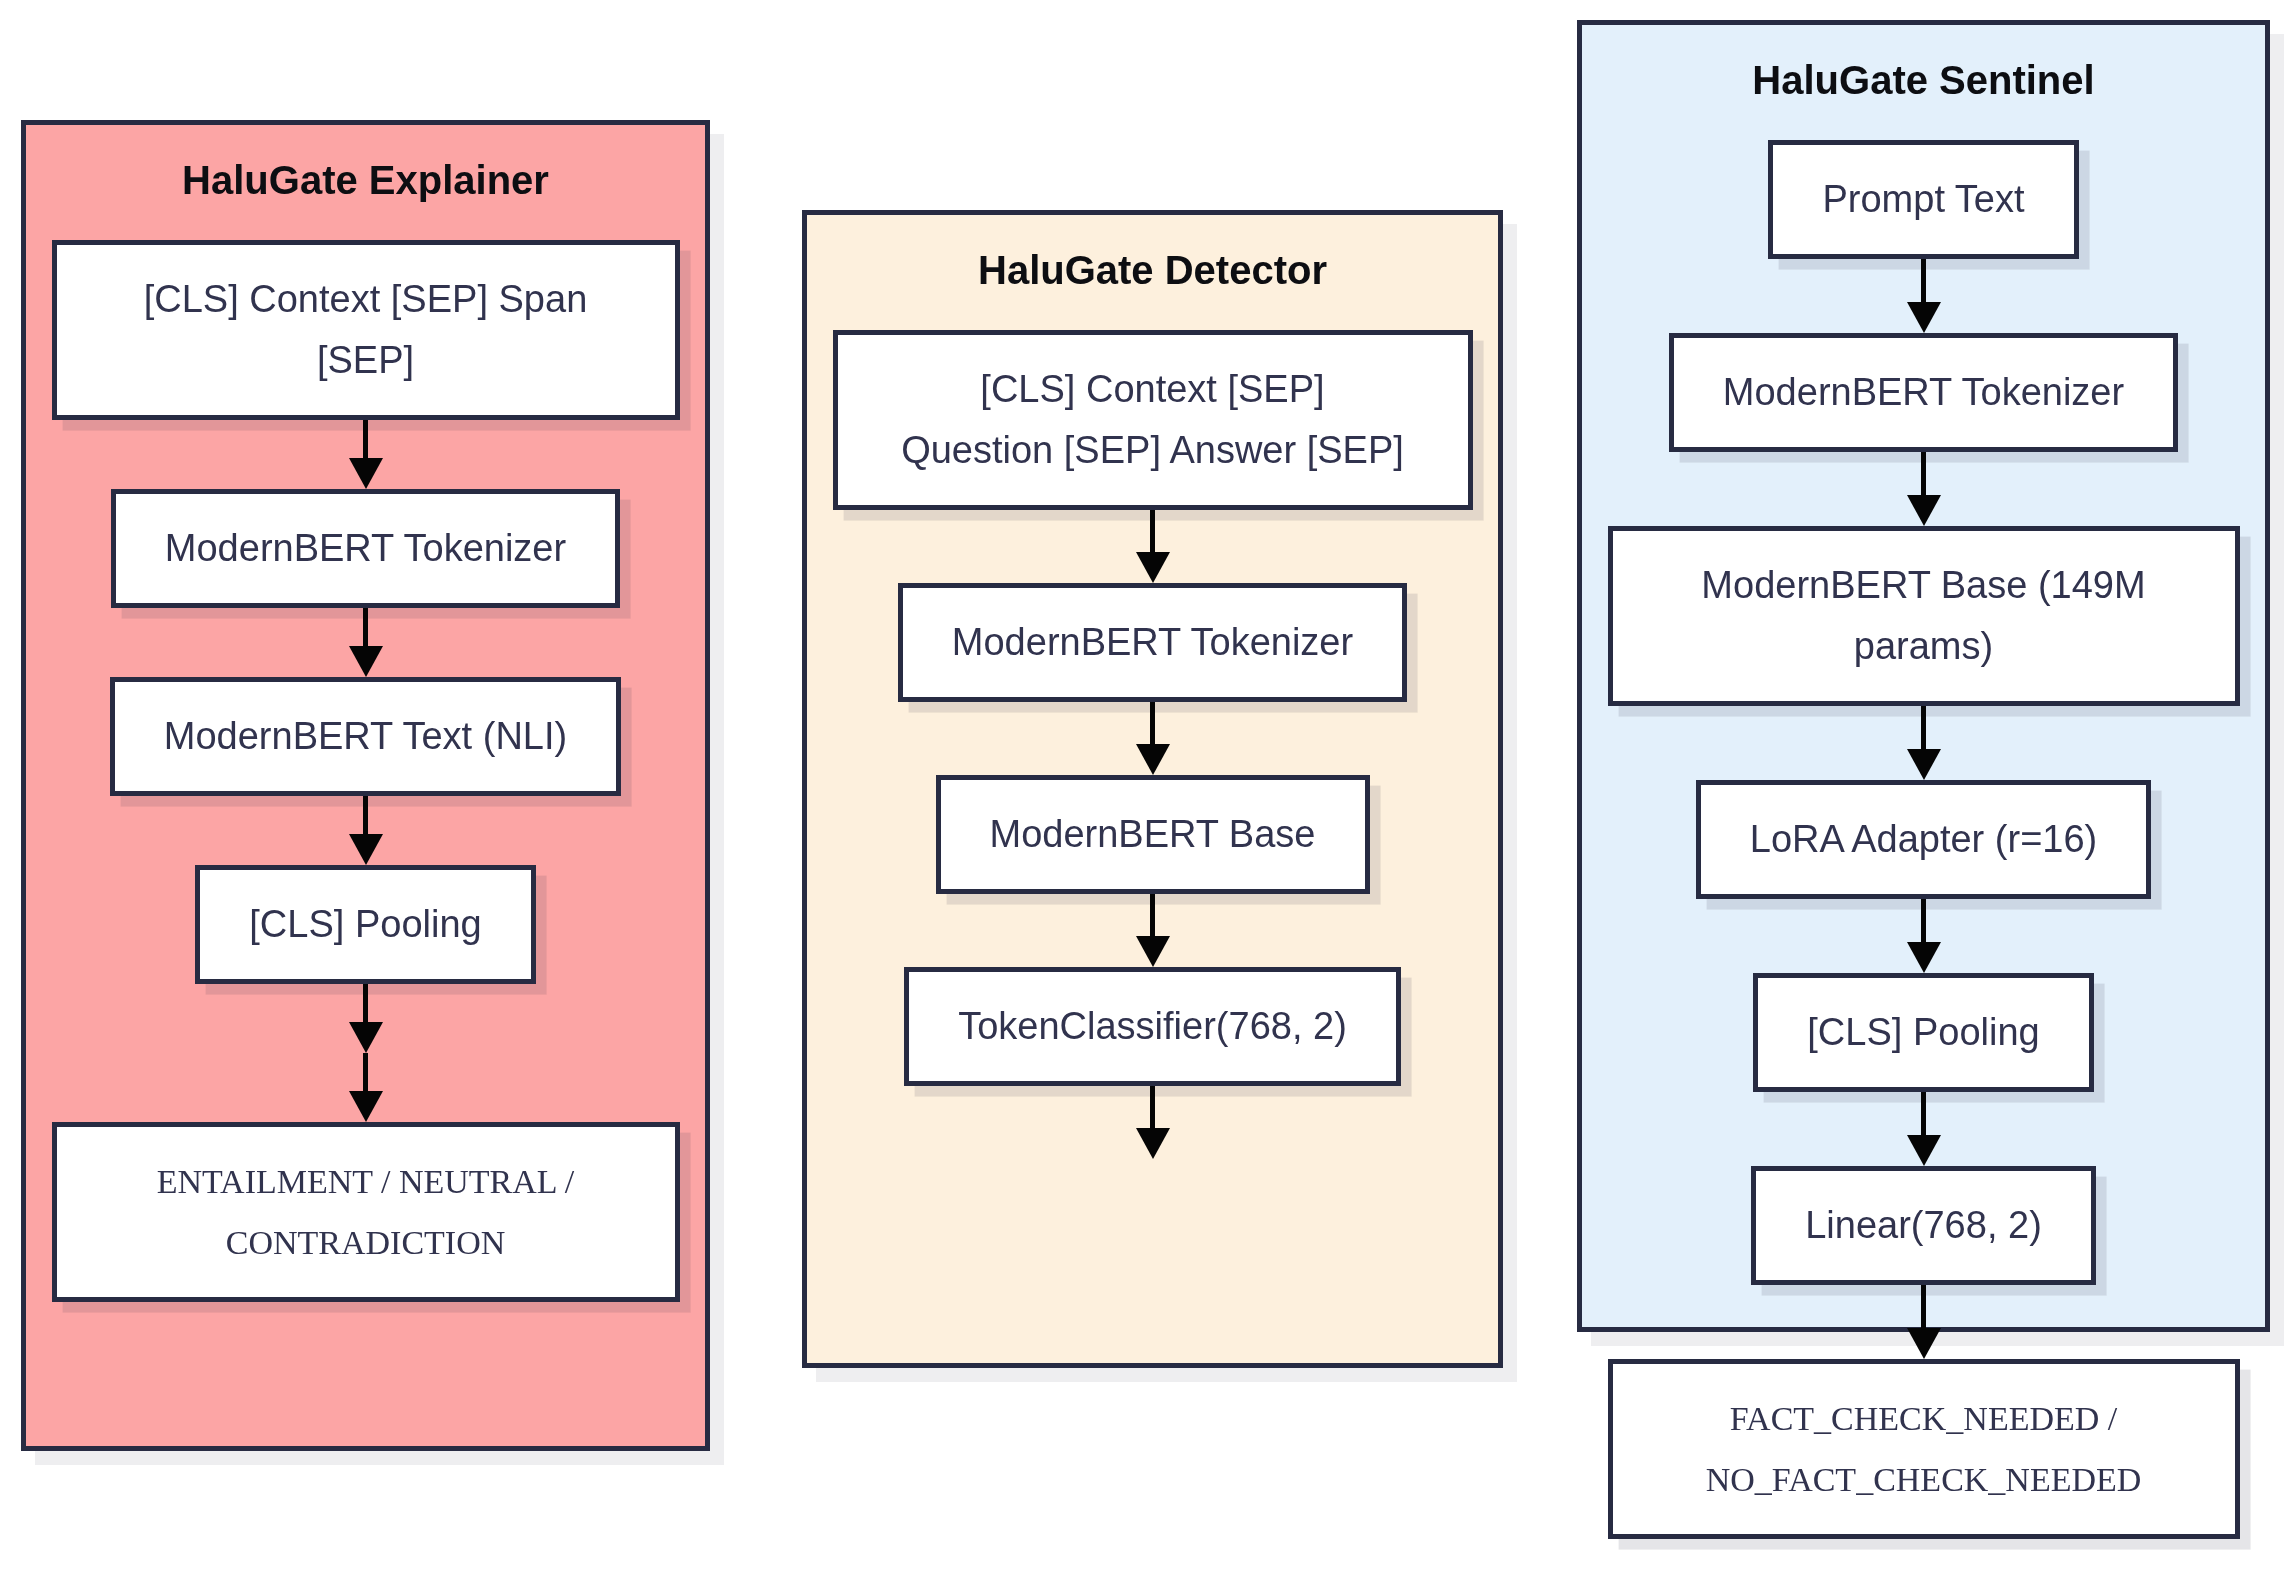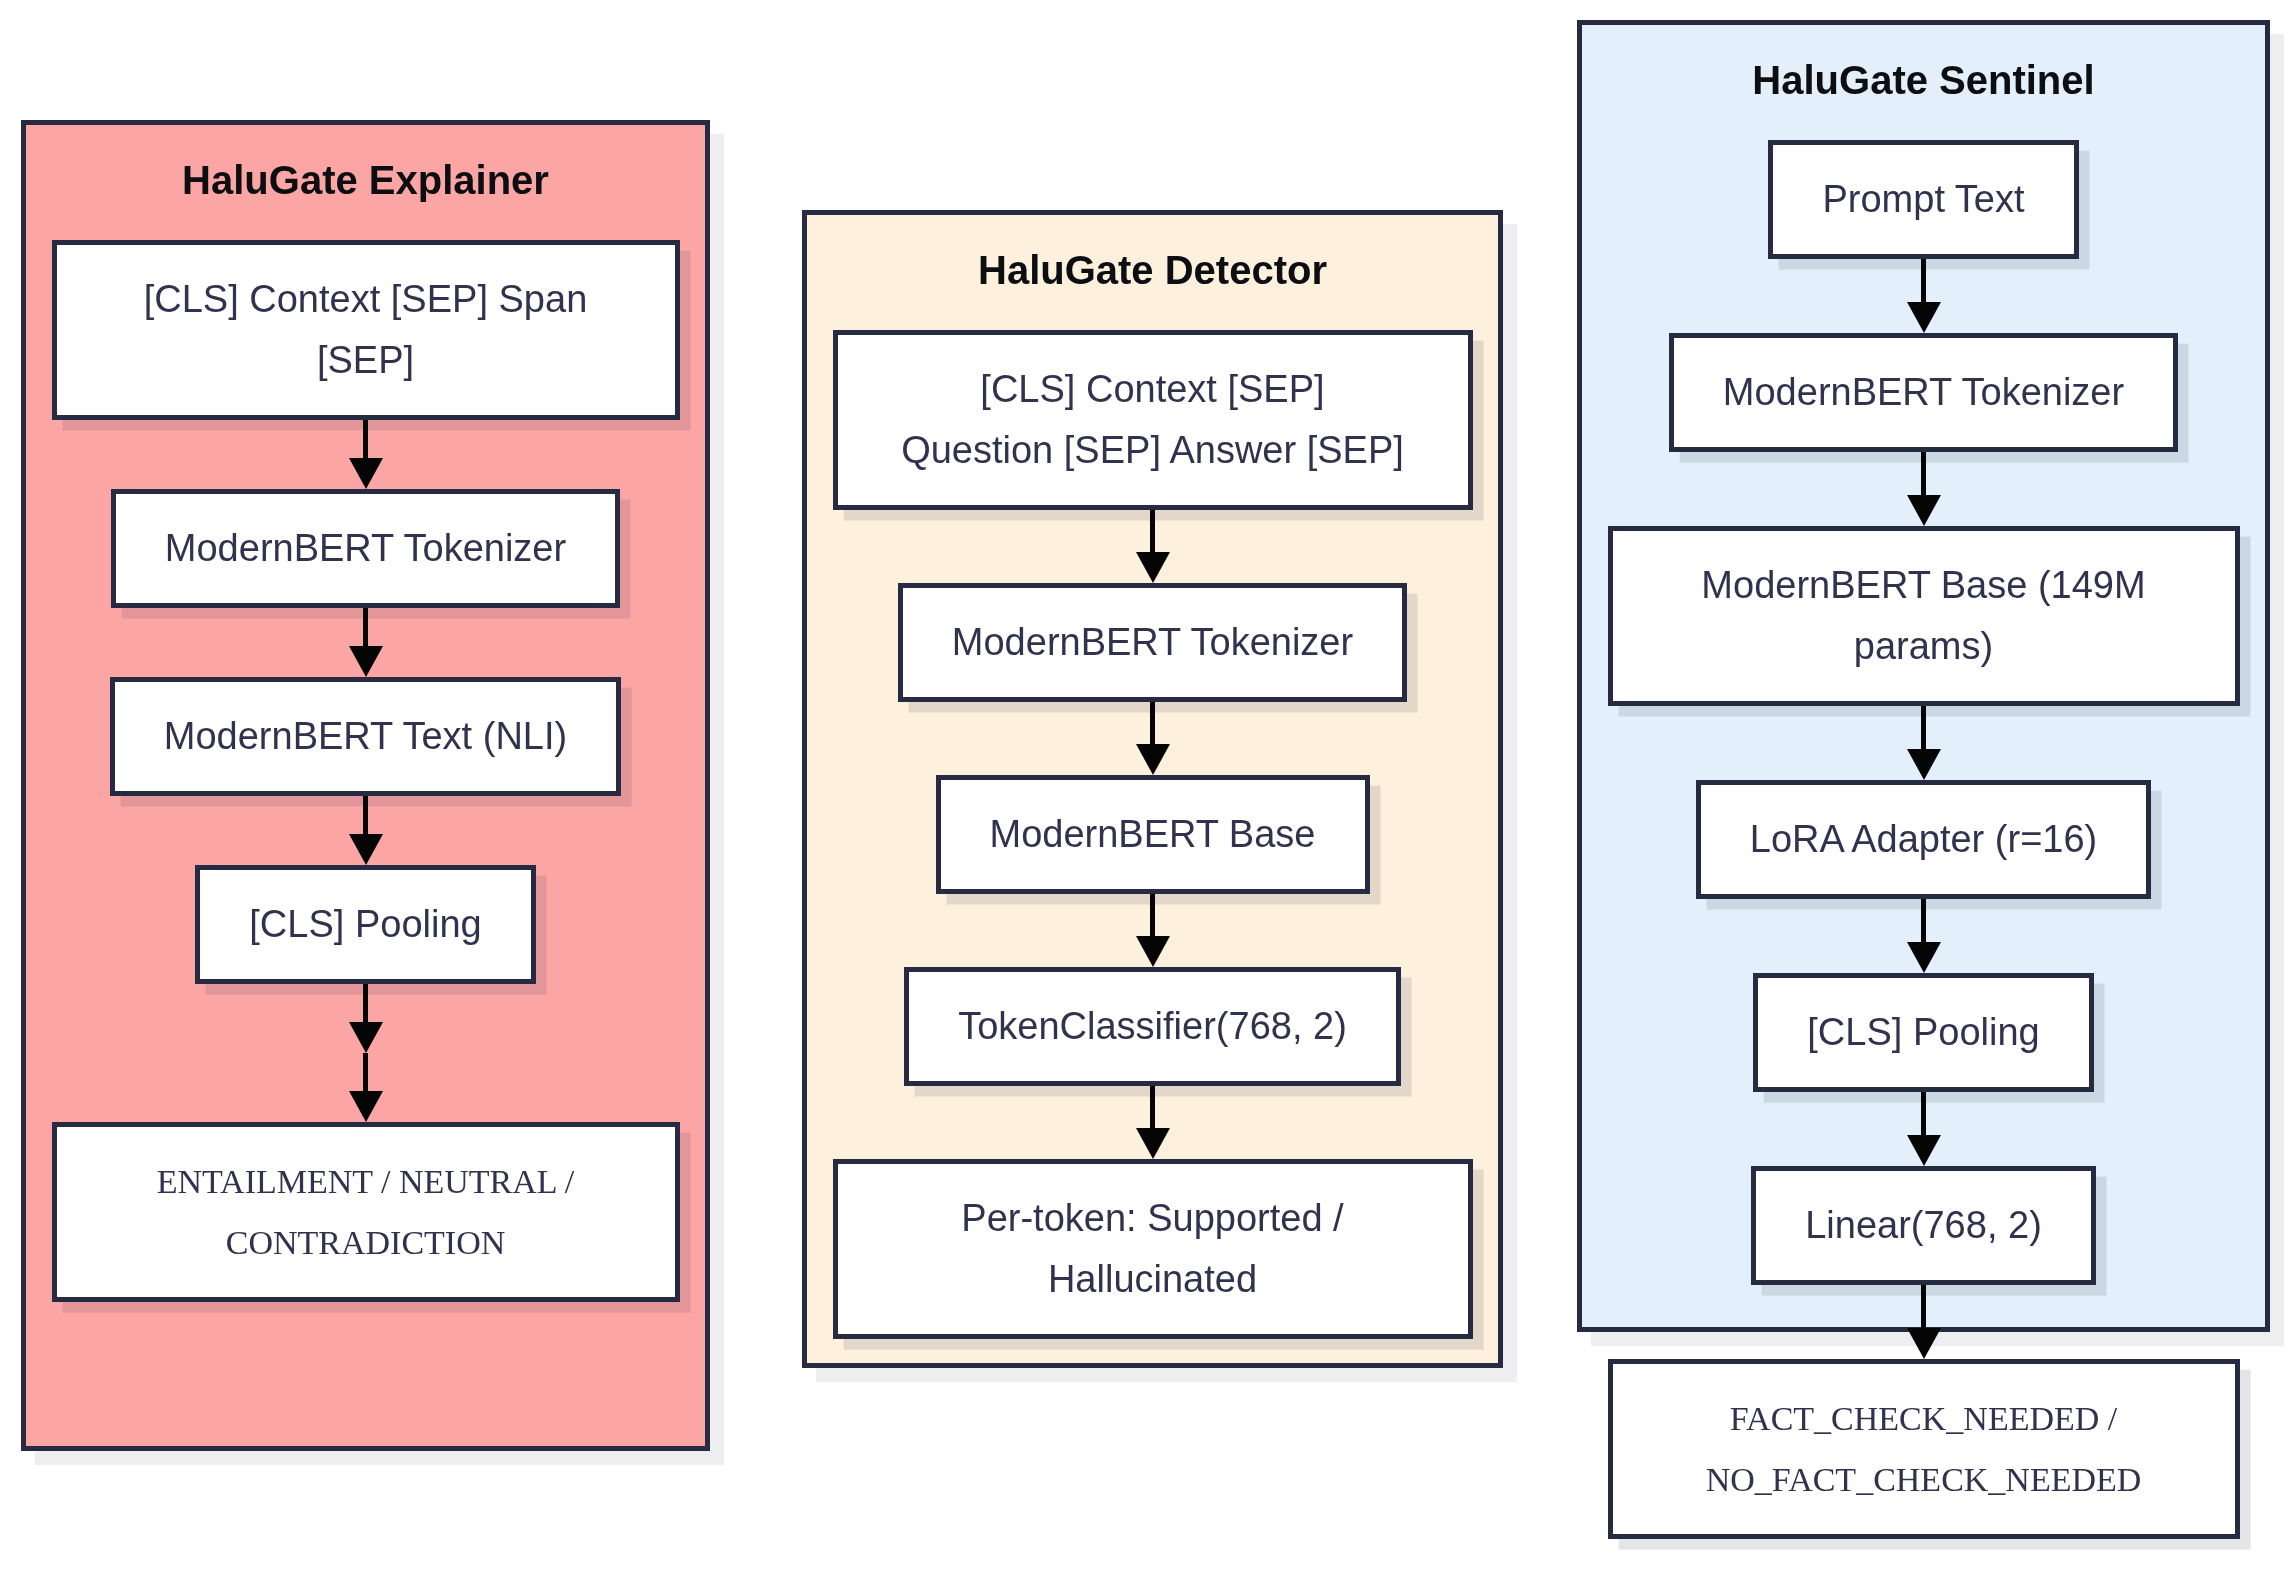--- a/index.html
+++ b/index.html
@@ -150,22 +150,20 @@
         <span class="shaft"></span>
         <span class="head"></span>
       </div>
 
     <div class="node">TokenClassifier(768, 2)</div>
     <div class="arrow">
         <span class="shaft"></span>
         <span class="head"></span>
       </div>
 
-    <div class="node full">Per-token: Supported /
-Hallucinated</div>
   </div>
 
   <div class="panel panel-sentinel">
     <div class="panel-title">HaluGate Sentinel</div>
 
     <div class="node">Prompt Text</div>
     <div class="arrow">
         <span class="shaft"></span>
         <span class="head"></span>
       </div>

